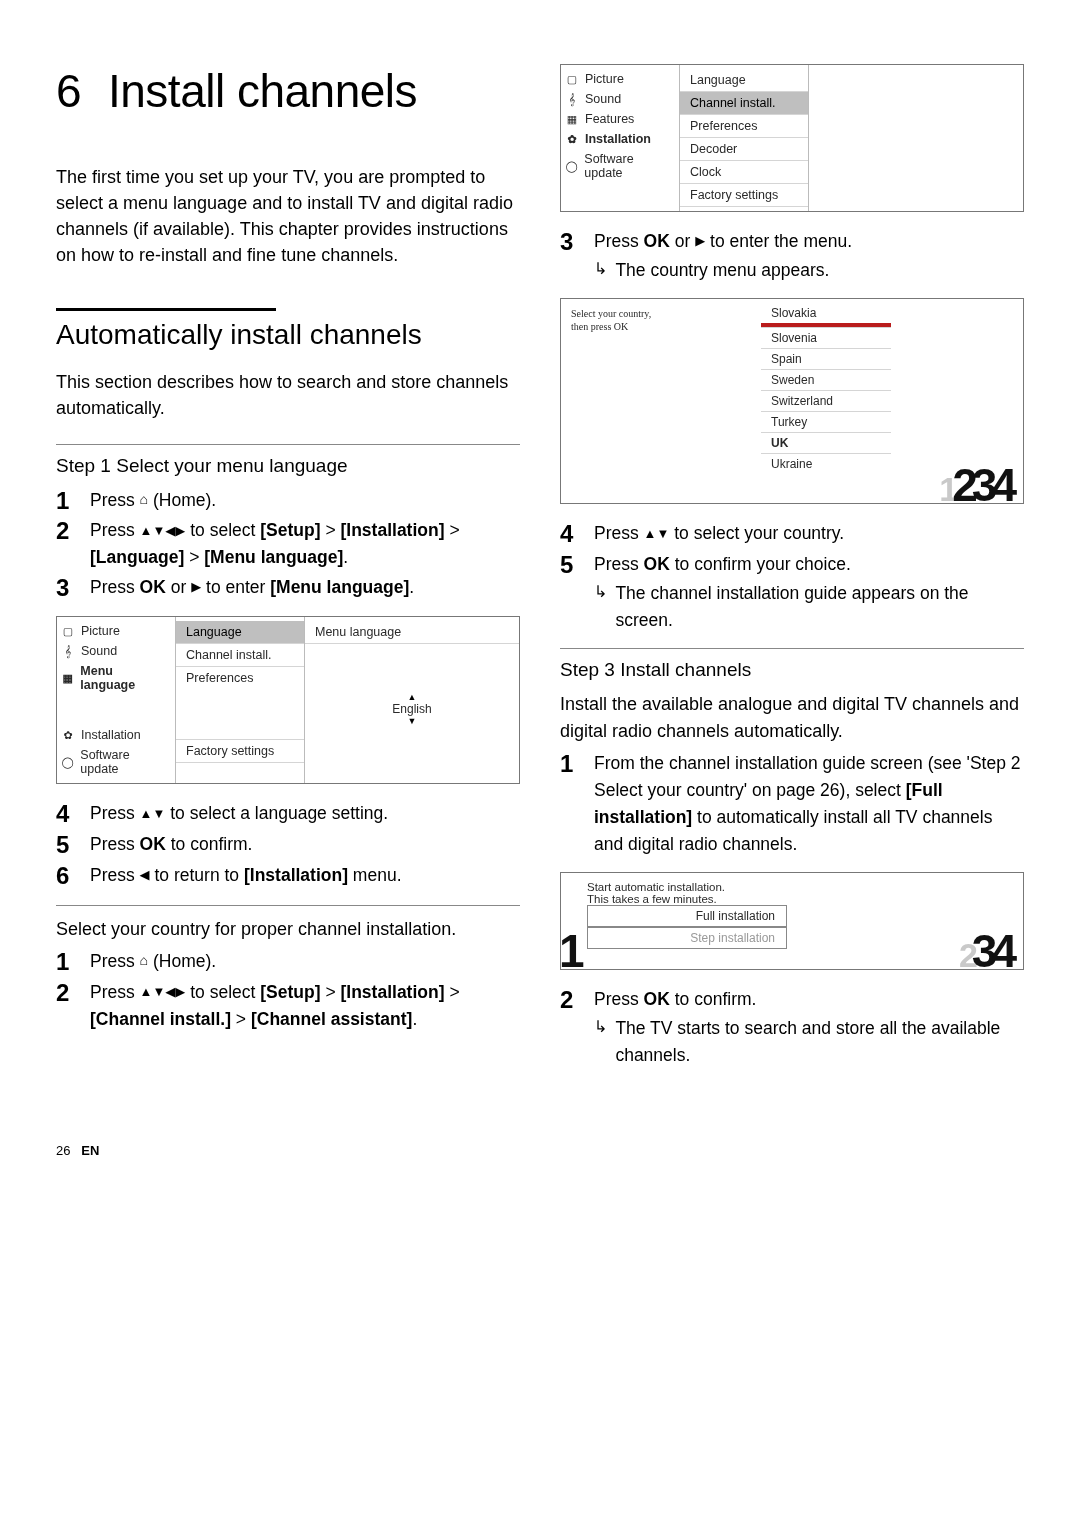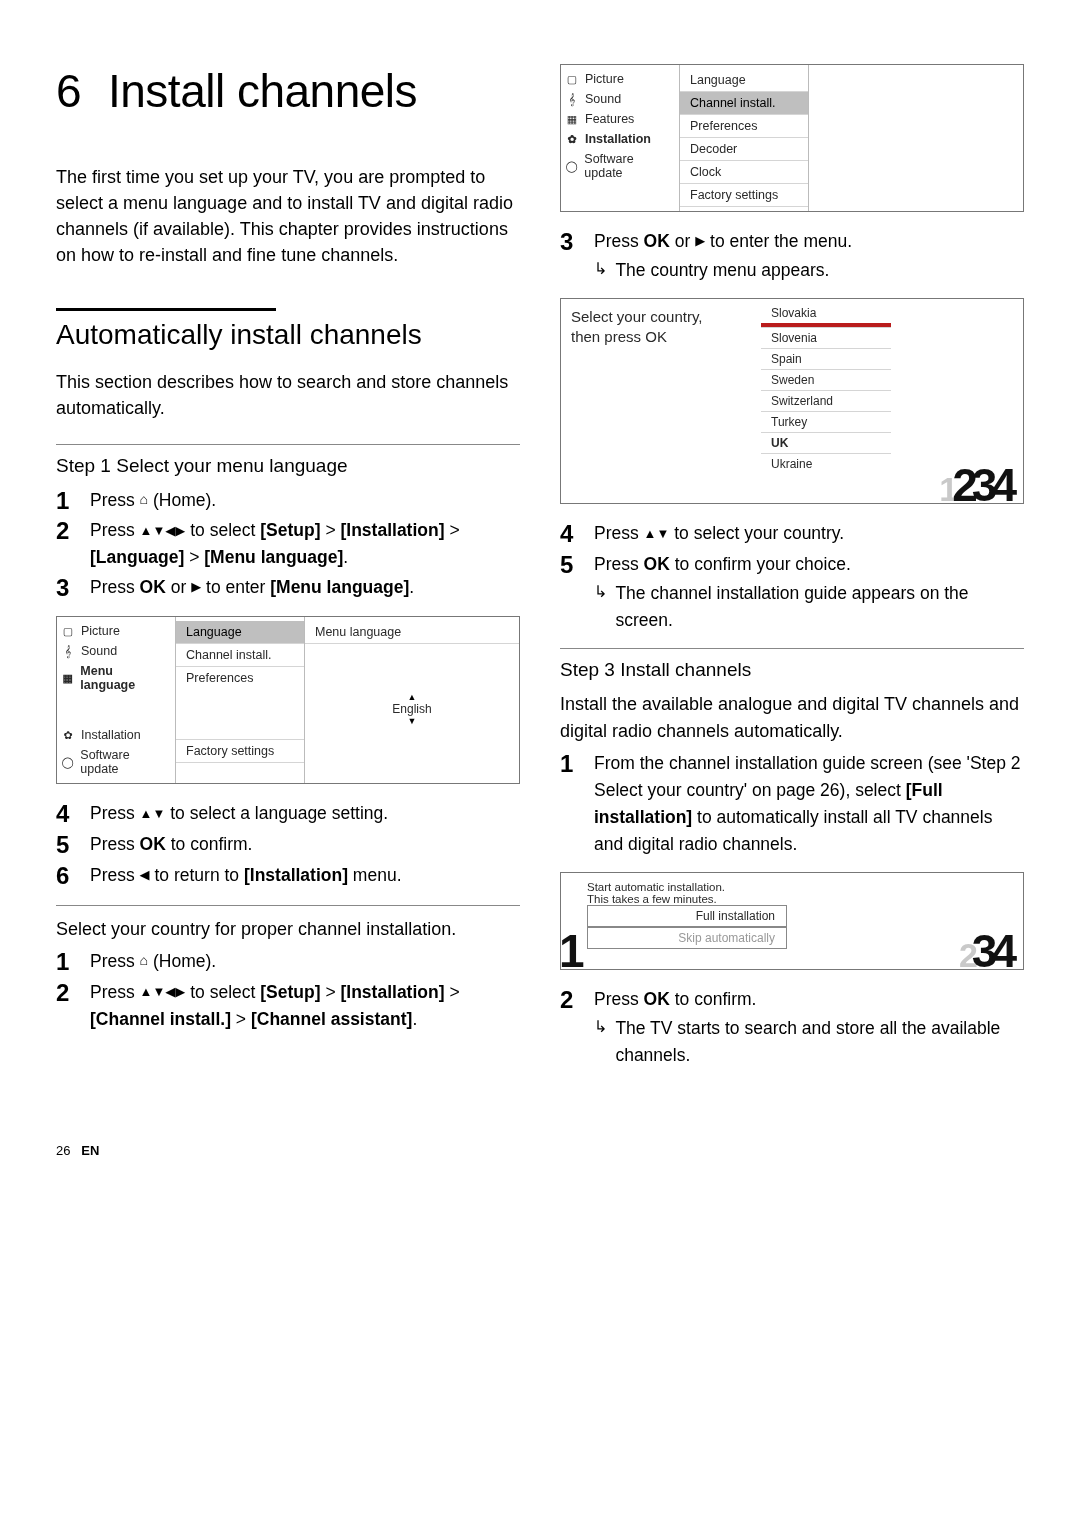--- a/index.html
+++ b/index.html
@@ -155,22 +155,23 @@
   .ui .spinner .tri { font-size: 9px; color: #000; }
 
   
   .country-ui {
     display: flex;
     height: 204px;
   }
   .country-ui .prompt {
     width: 180px;
     padding: 8px 10px;
-    font-size: 15px;
+    font-size: 10px;
     line-height: 1.3;
+    font-family: Liberation Serif, serif;
   }
   .country-ui .list {
     width: 130px;
     padding: 4px 0;
   }
   .country-ui .list .c {
     padding: 3px 10px;
     border-top: 1px solid #d5d5d5;
     font-size: 12px;
   }
@@ -441,21 +442,21 @@
     <div class="ui install-ui">
       <div class="left">
         <div class="bignums" style="left:-2px; right:auto; bottom:-2px">
           <span class="d dark" style="font-size:46px">1</span>
         </div>
       </div>
       <div class="mid">
         <div>Start automatic installation.</div>
         <div>This takes a few minutes.</div>
         <div class="btn">Full installation</div>
-        <div class="btn dis">Skip automatically</div>
+        <div class="btn dis">Step installation</div>
       </div>
       <div class="right">
         <div class="bignums">
           <span class="d faint">2</span><span class="d dark">34</span>
         </div>
       </div>
     </div>
 
     <ol class="steps">
       <li>

